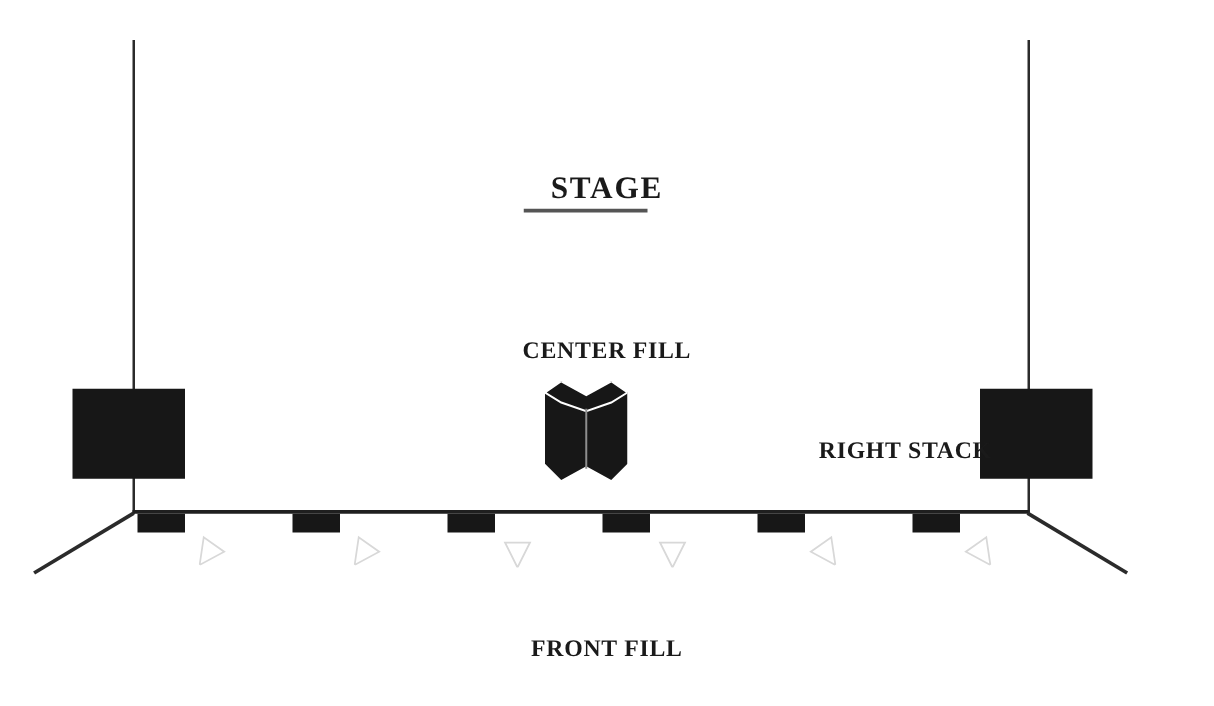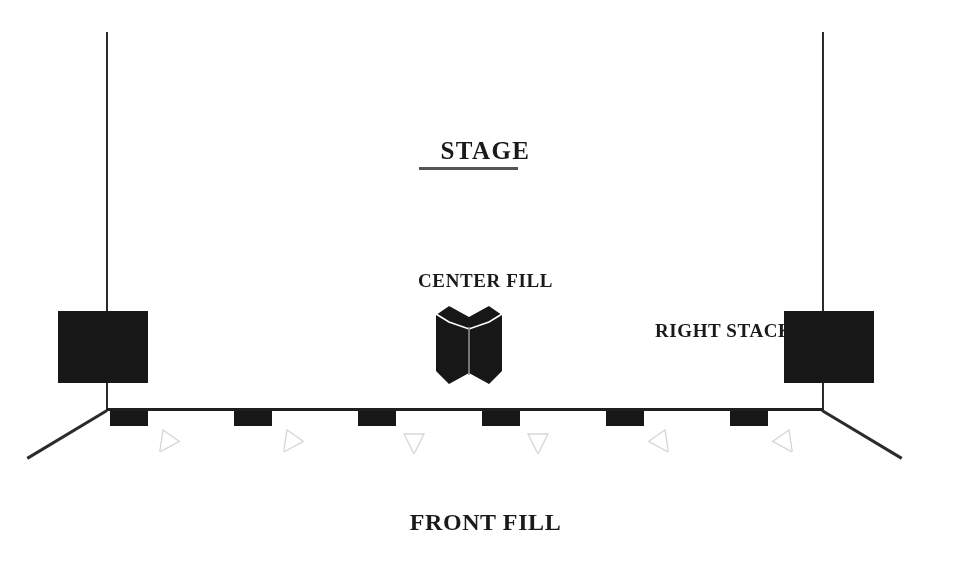--- a/index.html
+++ b/index.html
@@ -49,30 +49,30 @@
     text-align: center;
     font-size: 19px;
   }
   #label-left-stack {
     left: 160px;
     top: 336px;
     font-size: 19px;
   }
   #label-right-stack {
     left: 655px;
-    top: 320px;
+    top: 350px;
     font-size: 19px;
     text-align: right;
   }
   #label-front-fill {
     left: 0;
     top: 509px;
     width: 971px;
     text-align: center;
-    font-size: 24px;
+    font-size: 19px;
   }
 
   .truss-line {
     position: absolute;
     width: 2px;
     background: #2b2b2b;
     top: 32px;
     height: 379px;
   }
   #truss-line-left  { left: 106px; }

